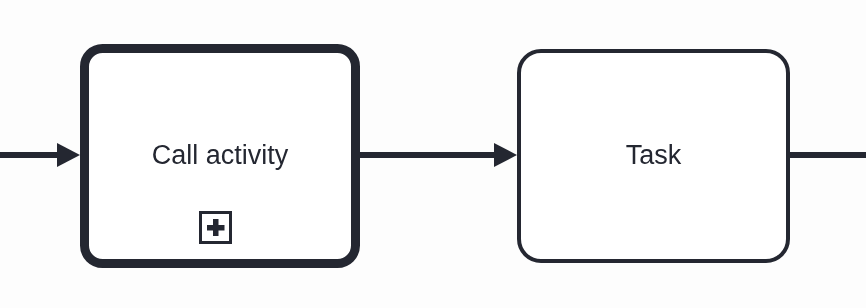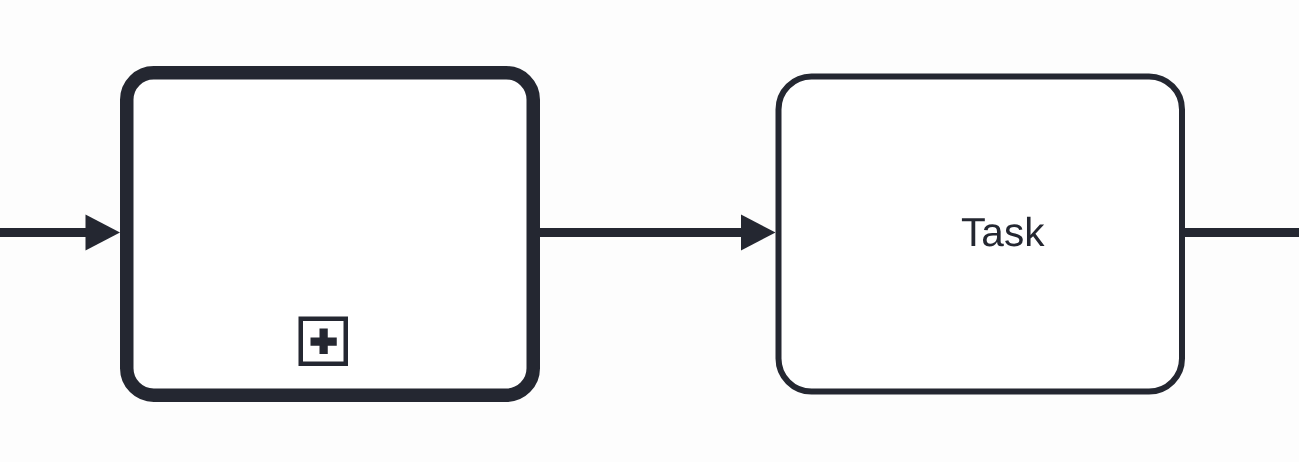--- a/index.html
+++ b/index.html
@@ -36,21 +36,21 @@
     color: #242731;
     white-space: nowrap;
     letter-spacing: 0px;
   }
   #call-activity-label {
     left: 80px;
     top: 140px;
     width: 280px;
   }
   #task-label {
-    left: 532px;
+    left: 517px;
     top: 140px;
     width: 273px;
     text-align: center;
   }
 </style>
 </head>
 <body>
 
 <div id="diagram-canvas">
 
@@ -85,16 +85,17 @@
     <g>
       <rect x="519" y="51" width="269" height="210" rx="22" ry="22" fill="#ffffff" stroke="#242731" stroke-width="4"></rect>
     </g>
 
     <g>
       <line x1="788" y1="155" x2="866" y2="155" stroke="#242731" stroke-width="6" stroke-linecap="butt"></line>
     </g>
 
   </svg>
 
+  <div class="node-label" id="call-activity-label">Call activity</div>
 
   <div class="node-label" id="task-label">Task</div>
 
 </div>
 
 </body></html>

